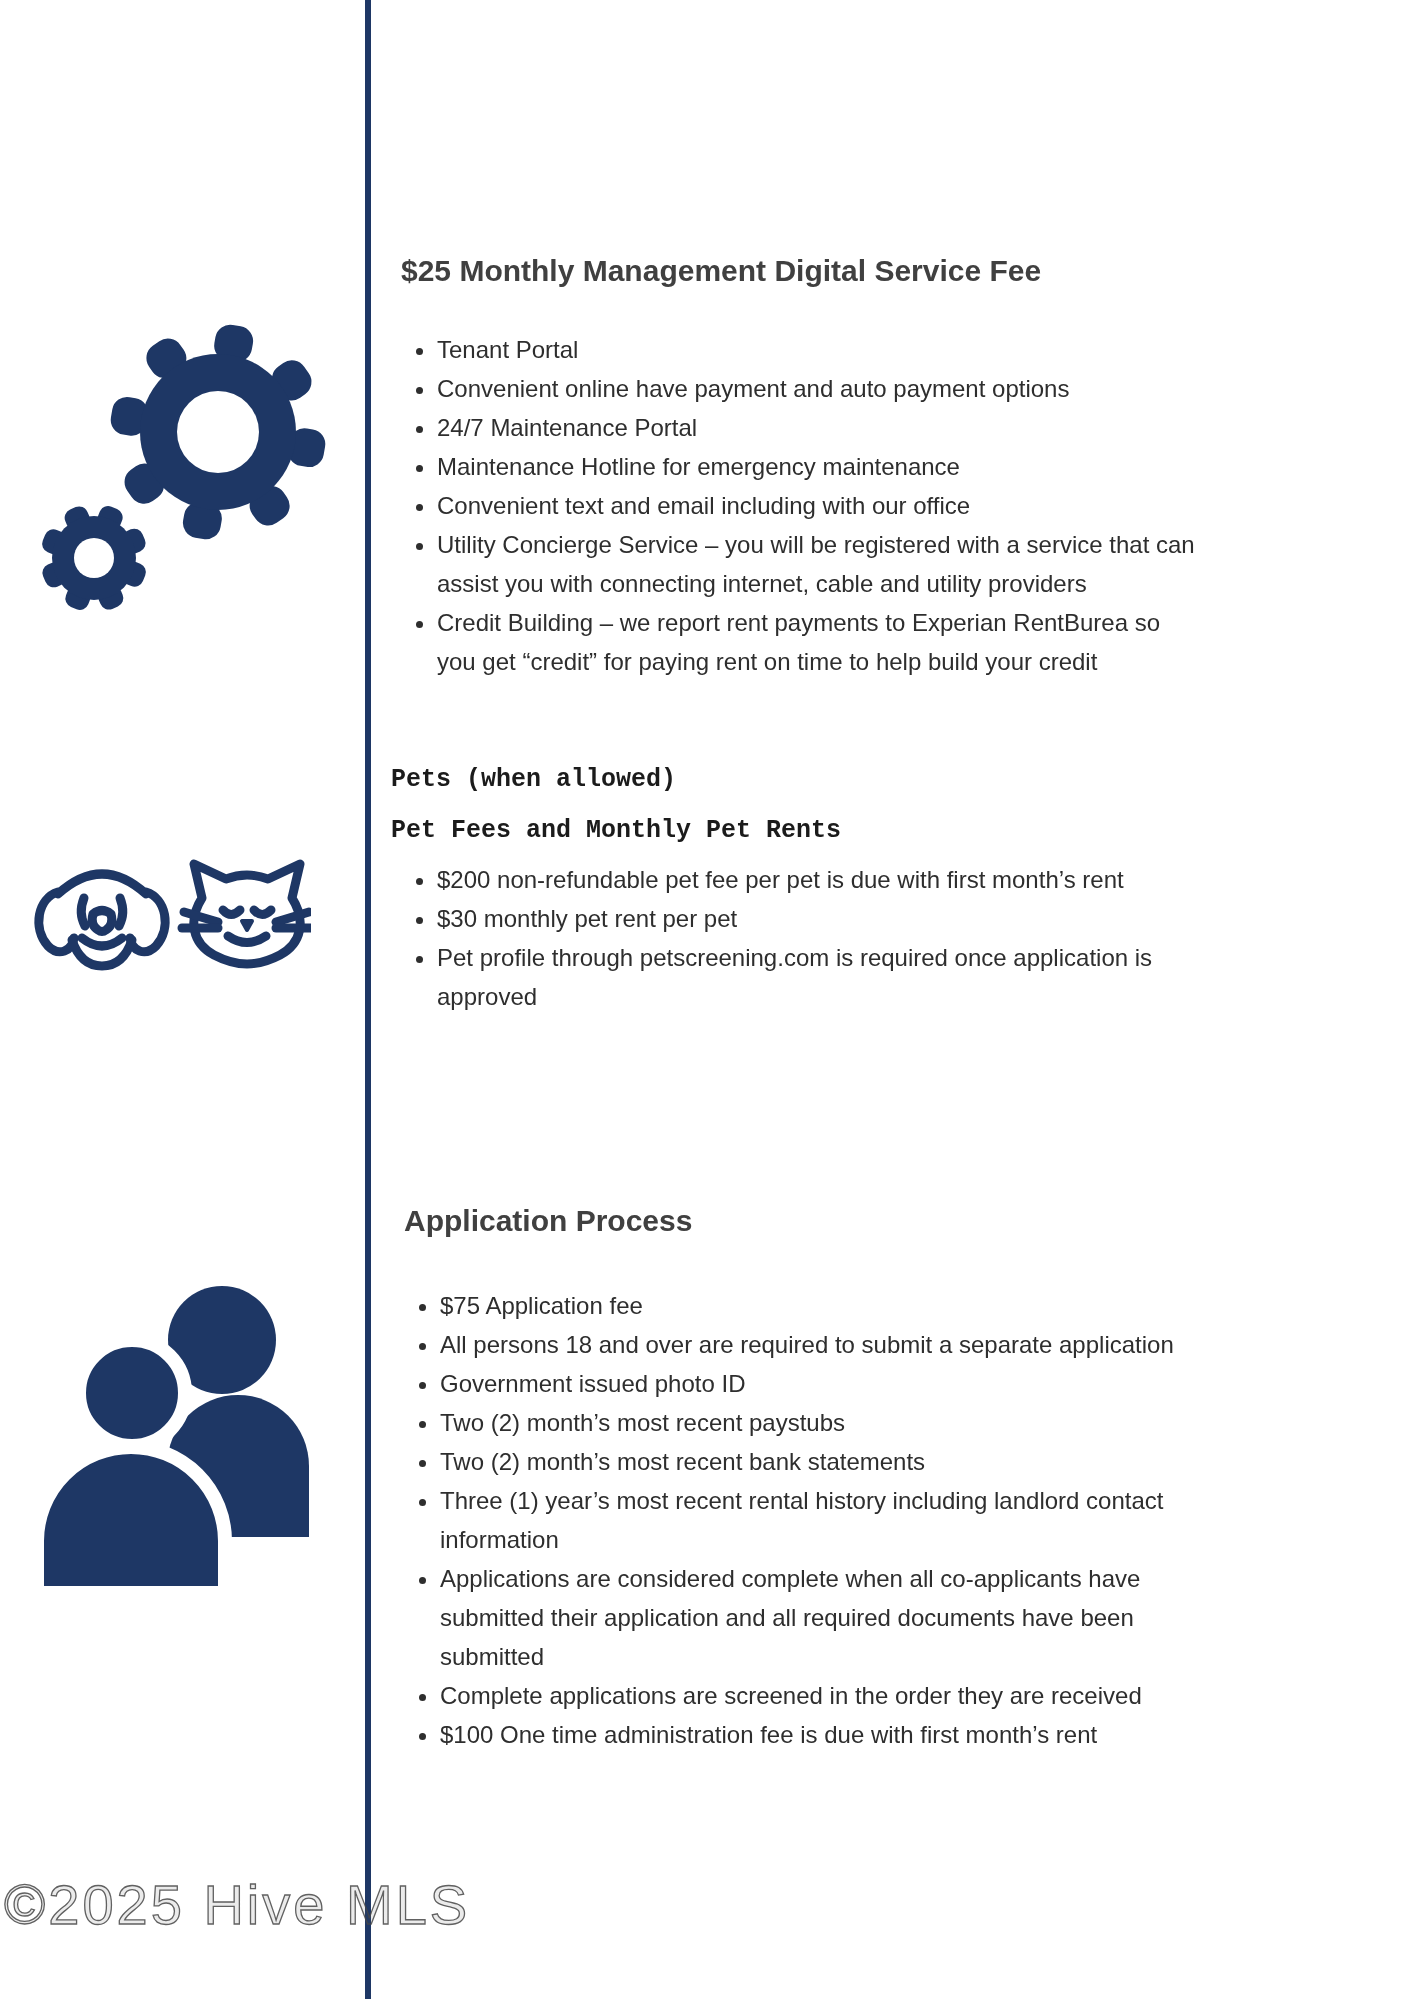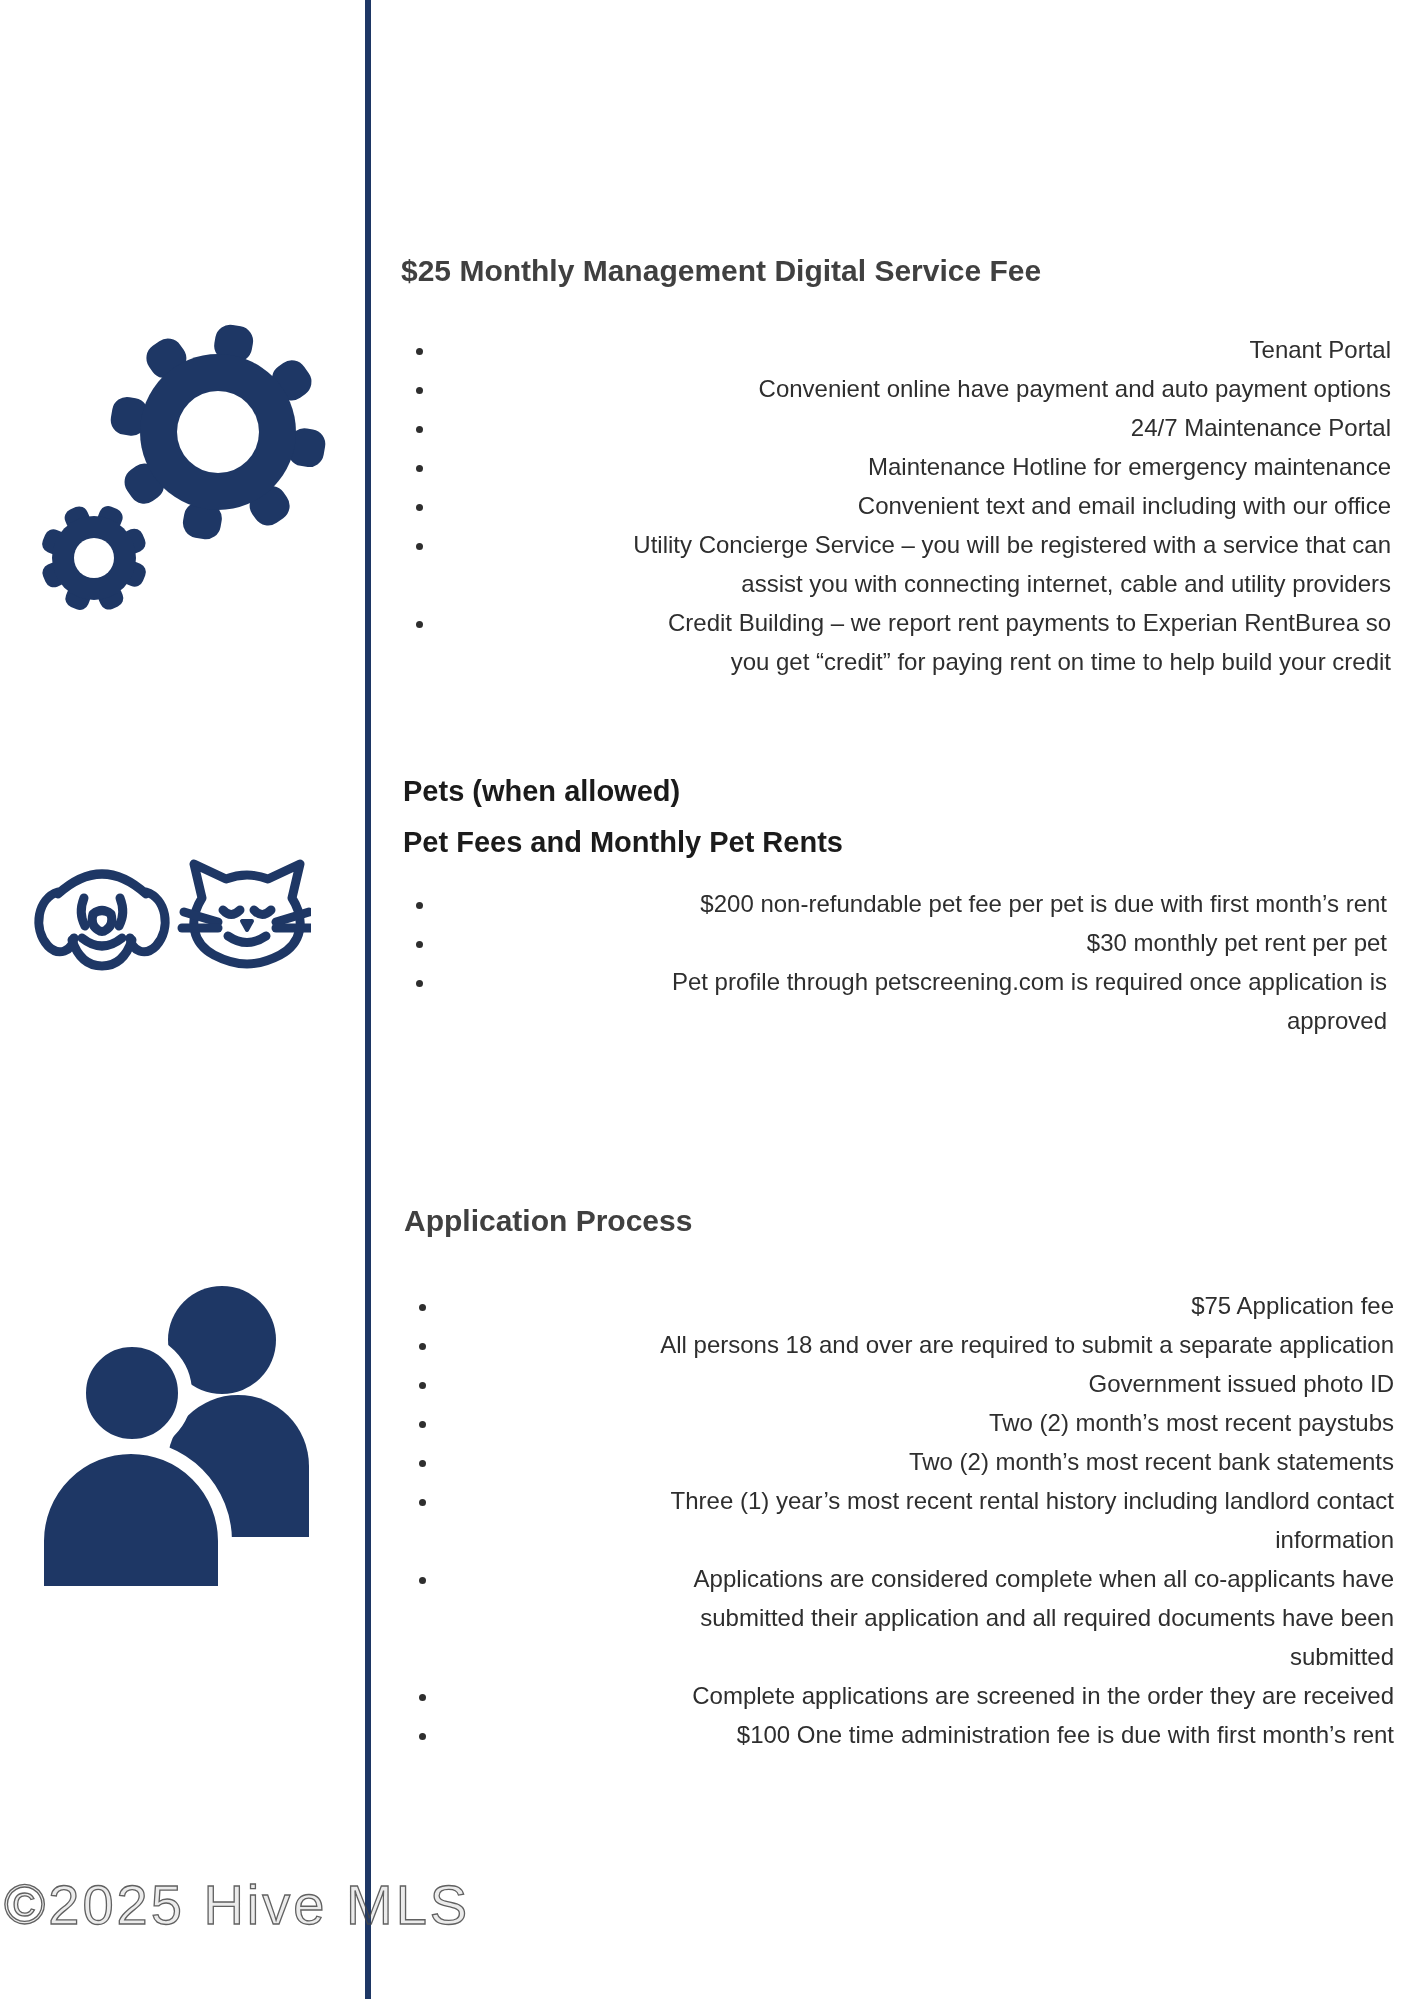--- a/index.html
+++ b/index.html
@@ -14,28 +14,28 @@
     position:absolute;left:365px;top:0;width:6px;height:1999px;
     background:#1e3765;
   }
   .section{position:absolute;}
   .sec-title{
     font-weight:700;color:#404040;
     font-size:30px;line-height:42px;margin:0;
   }
   .sec-title-multiline{
     font-weight:700;color:#1b1b1b;
-    font-size:29px;line-height:51px;margin:16px;
+    font-size:25px;line-height:51px;margin:4px;font-family:Liberation Mono, monospace;
   }
   .body-par{
     font-size:24px;line-height:38px;color:#2e2e2e;
     white-space:pre-line;margin:38px 0 0 0;
   }
   ul.bullets{
-    margin:0;padding:0 0 0 36px;list-style:disc;text-align:right;
+    margin:0;padding:0 0 0 36px;list-style:disc;
   }
   ul.bullets li{
     font-size:24px;line-height:39px;color:#2e2e2e;
     white-space:pre-line;
   }
   #sec-service{left:401px;top:250px;width:990px;}
   #sec-service ul.bullets{margin-top:38px;}
   #sec-pets{left:387px;top:750px;width:1000px;}
   #sec-pets ul.bullets{margin-top:0;padding-left:50px;}
   #sec-application{left:404px;top:1200px;width:990px;}

